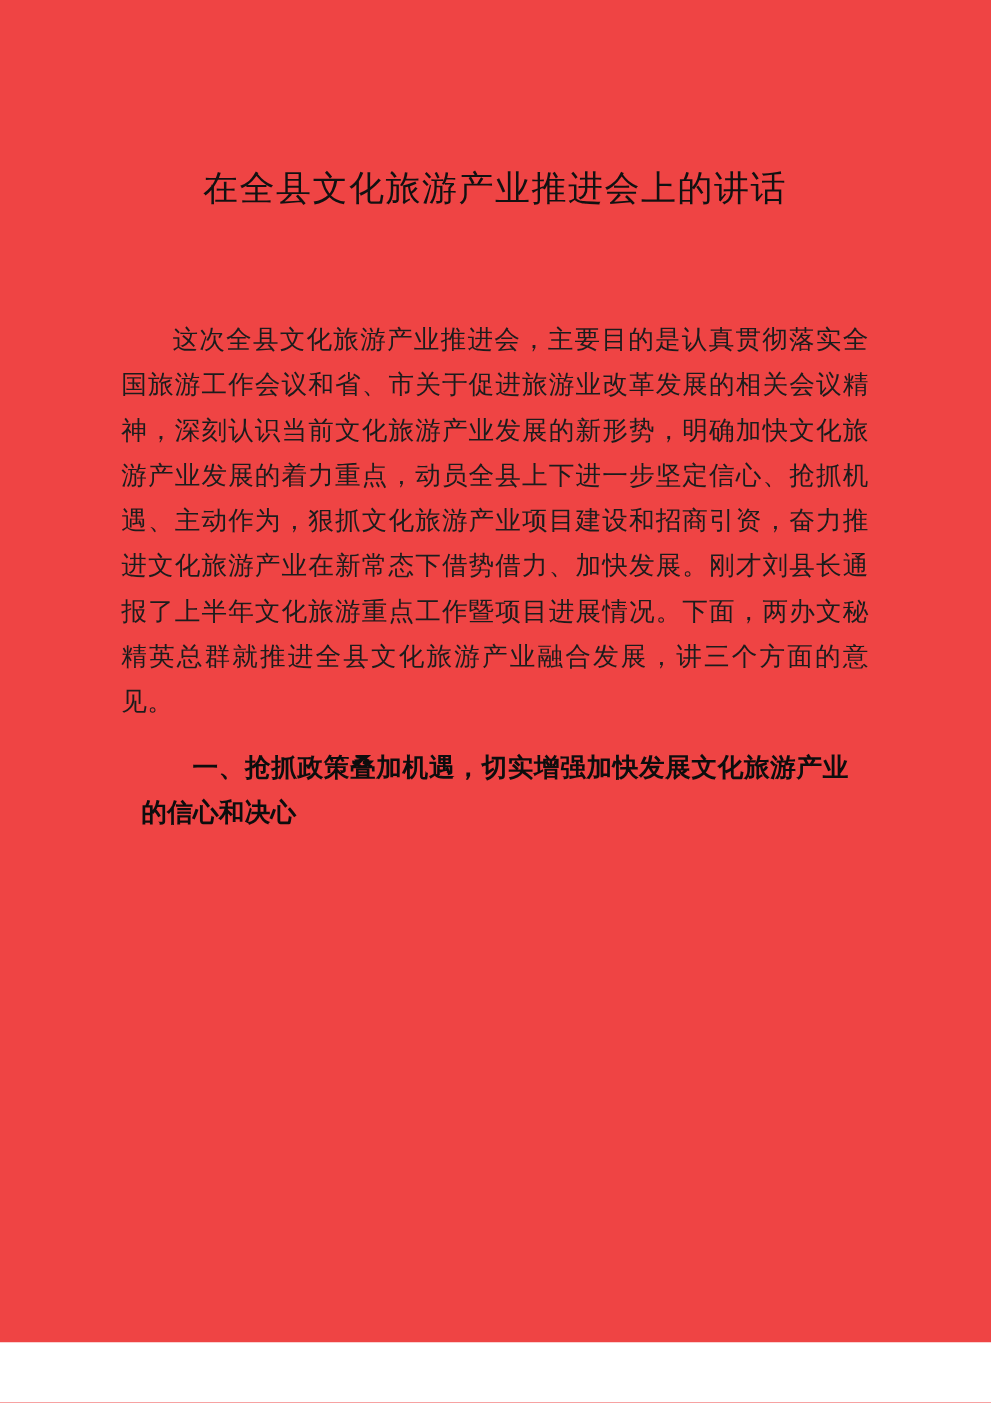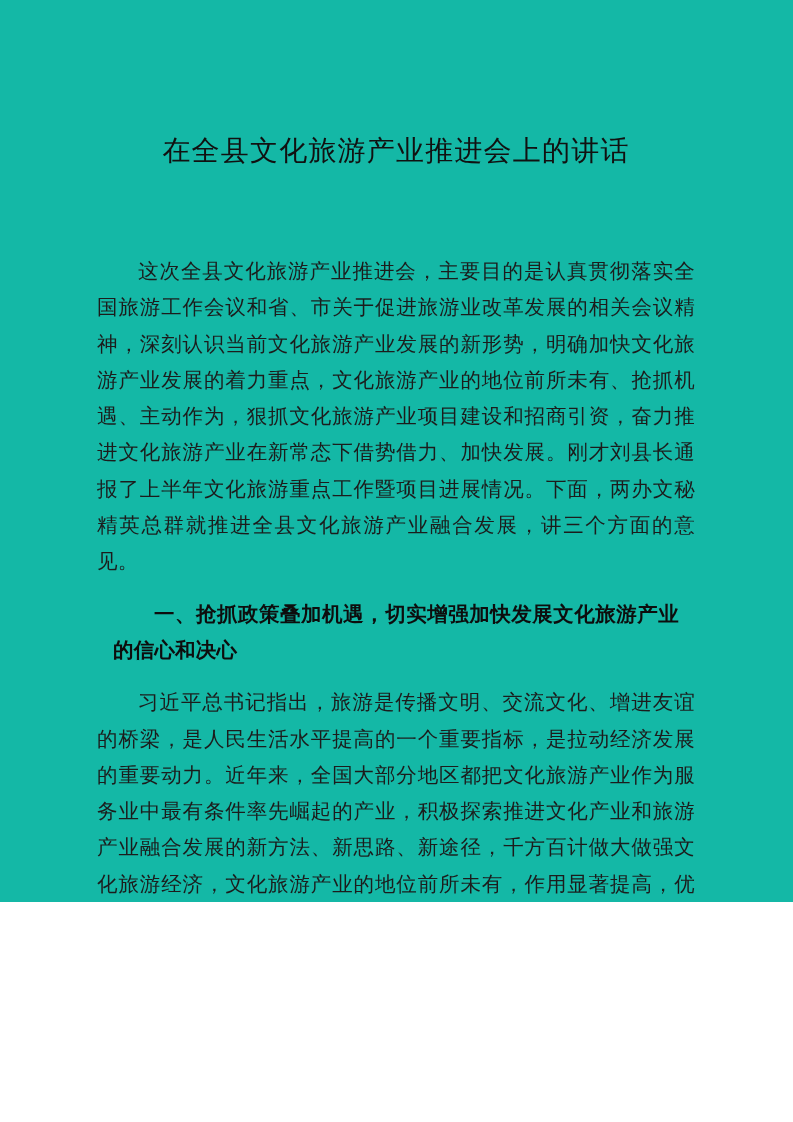--- a/index.html
+++ b/index.html
@@ -3,22 +3,22 @@
 <meta charset="utf-8">
 <style>
   html, body {
     margin: 0;
     padding: 0;
     background: #ffffff;
   }
   .page {
     position: relative;
     width: 793px;
-    height: 902px;
-    background: #14b8a6;
+    height: 1074px;
+    background: #ef4444;
     overflow: hidden;
     box-sizing: border-box;
   }
   .doc-body {
     position: absolute;
     left: 97px;
     top: 0;
     width: 598px;
   }
   .doc-title {
@@ -65,18 +65,17 @@
   }
 </style>
 </head>
 <body>
 
 <div class="page">
   <div class="doc-body">
     <h1 class="doc-title">在全县文化旅游产业推进会上的讲话</h1>
     <div class="title-gap"></div>
     <div id="blocks">
-        <p class="para">这次全县文化旅游产业推进会，主要目的是认真贯彻落实全国旅游工作会议和省、市关于促进旅游业改革发展的相关会议精神，深刻认识当前文化旅游产业发展的新形势，明确加快文化旅游产业发展的着力重点，文化旅游产业的地位前所未有、抢抓机遇、主动作为，狠抓文化旅游产业项目建设和招商引资，奋力推进文化旅游产业在新常态下借势借力、加快发展。刚才刘县长通报了上半年文化旅游重点工作暨项目进展情况。下面，两办文秘精英总群就推进全县文化旅游产业融合发展，讲三个方面的意见。</p>
+        <p class="para">这次全县文化旅游产业推进会，主要目的是认真贯彻落实全国旅游工作会议和省、市关于促进旅游业改革发展的相关会议精神，深刻认识当前文化旅游产业发展的新形势，明确加快文化旅游产业发展的着力重点，动员全县上下进一步坚定信心、抢抓机遇、主动作为，狠抓文化旅游产业项目建设和招商引资，奋力推进文化旅游产业在新常态下借势借力、加快发展。刚才刘县长通报了上半年文化旅游重点工作暨项目进展情况。下面，两办文秘精英总群就推进全县文化旅游产业融合发展，讲三个方面的意见。</p>
         <p class="heading">一、抢抓政策叠加机遇，切实增强加快发展文化旅游产业的信心和决心</p>
-        <p class="para">习近平总书记指出，旅游是传播文明、交流文化、增进友谊的桥梁，是人民生活水平提高的一个重要指标，是拉动经济发展的重要动力。近年来，全国大部分地区都把文化旅游产业作为服务业中最有条件率先崛起的产业，积极探索推进文化产业和旅游产业融合发展的新方法、新思路、新途径，千方百计做大做强文化旅游经济，文化旅游产业的地位前所未有，作用显著提高，优势不断彰显。当前经济发展进入新常态，大力发展文化旅游产业，既是应对宏观经济形势变化的客观要求，也是调整优化产业结构</p>
       </div>
   </div>
 </div>
 
 </body></html>

